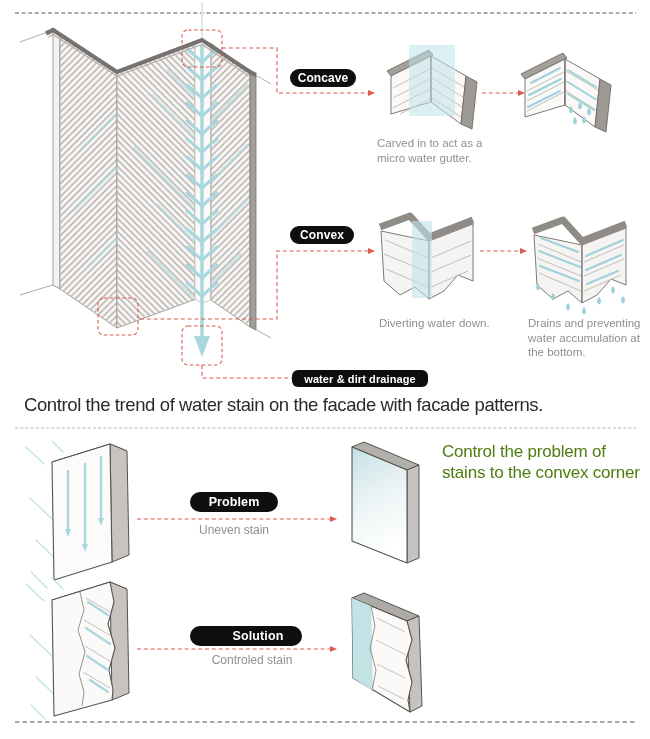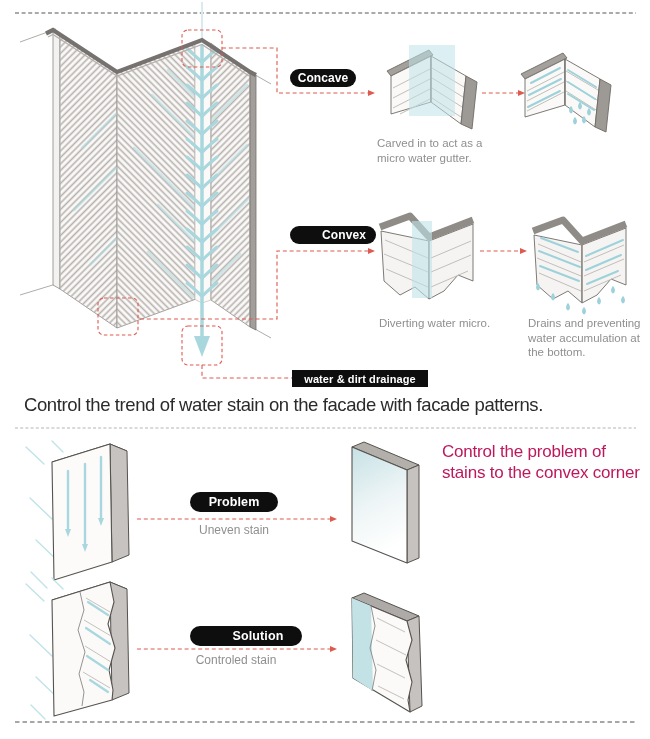--- a/index.html
+++ b/index.html
@@ -3,35 +3,35 @@
 <meta charset="utf-8">
 <style>
   html,body{margin:0;padding:0;background:#ffffff;}
   .canvas{position:relative;width:650px;height:739px;background:#ffffff;overflow:hidden;
           font-family:"Liberation Sans",sans-serif;}
   svg.art{position:absolute;left:0;top:0;}
   .pill{position:absolute;display:flex;align-items:center;justify-content:center;
         background:#0e0e0e;color:#ffffff;font-weight:bold;border-radius:11px;
         font-size:12px;letter-spacing:.1px;white-space:nowrap;}
   .pill-concave{left:290px;top:69px;width:66px;height:18px;}
-  .pill-convex{left:290px;top:226px;width:64px;height:18px;padding-left:22px;}
-  .pill-drainage{left:292px;top:370px;width:136px;height:17px;font-size:11px;border-radius:0;}
+  .pill-convex{left:290px;top:226px;width:64px;height:18px;}
+  .pill-drainage{left:292px;top:370px;width:136px;height:17px;font-size:11px;border-radius:6px;}
   .pill-problem{left:190px;top:492px;width:88px;height:20px;font-size:12.5px;border-radius:10px;}
   .pill-solution{left:190px;top:626px;width:88px;height:20px;font-size:12.5px;padding-left:24px;}
   .caption{position:absolute;color:#8f8f8f;font-size:11.5px;line-height:1.28;}
   .cap-concave-1{left:377px;top:136px;width:116px;}
   .cap-concave-2{left:511px;top:136px;width:104px;}
   .cap-convex-1{left:379px;top:316px;width:132px;}
   .cap-convex-2{left:528px;top:316px;width:124px;}
   .cap-problem{left:190px;top:523px;width:88px;text-align:center;font-size:12px;}
-  .cap-solution{left:192px;top:653px;width:88px;text-align:center;font-size:12px;}
+  .cap-solution{left:208px;top:653px;width:88px;text-align:center;font-size:12px;}
   .headline{position:absolute;left:24px;top:394px;font-size:18.5px;color:#2b2b2b;
             letter-spacing:-.4px;white-space:nowrap;}
   .note{position:absolute;left:442px;top:441px;width:205px;font-size:17px;line-height:1.24;
-        color:#be185d;letter-spacing:-.2px;}
+        color:#4d7c0f;letter-spacing:-.2px;}
 </style>
 </head>
 <body>
 
 <div class="canvas">
 
 <svg class="art" width="650" height="739" viewBox="0 0 650 739">
   <defs>
     <pattern id="hR" patternUnits="userSpaceOnUse" width="4.6" height="4.6" patternTransform="rotate(-45)">
       <line x1="0" y1="2.3" x2="4.6" y2="2.3" stroke="#b6b1ad" stroke-width="1.6"></line>
@@ -329,20 +329,20 @@
   </g>
 </svg>
 
   <div class="pill pill-concave">Concave</div>
   <div class="pill pill-convex">Convex</div>
   <div class="pill pill-drainage">water &amp; dirt drainage</div>
   <div class="pill pill-problem">Problem</div>
   <div class="pill pill-solution">Solution</div>
 
   <div class="caption cap-concave-1">Carved in to act as a micro water gutter.</div>
-  <div class="caption cap-convex-1">Diverting water micro.</div>
+  <div class="caption cap-convex-1">Diverting water down.</div>
   <div class="caption cap-convex-2">Drains  and preventing water accumulation at the bottom.</div>
   <div class="caption cap-problem">Uneven stain</div>
   <div class="caption cap-solution">Controled stain</div>
 
   <div class="headline">Control the trend of water stain on the facade with facade patterns.</div>
   <div class="note">Control the problem of stains to the convex corner</div>
 </div>
 
 </body></html>

